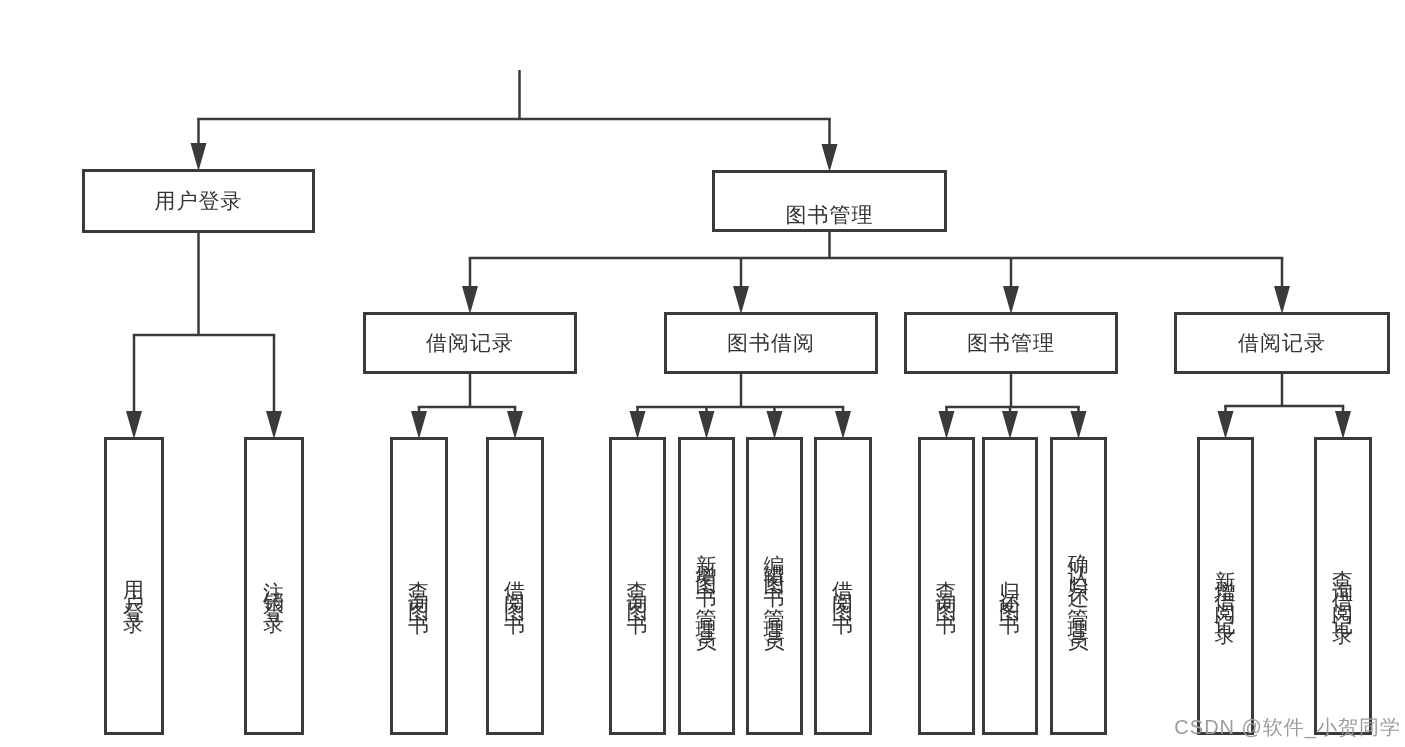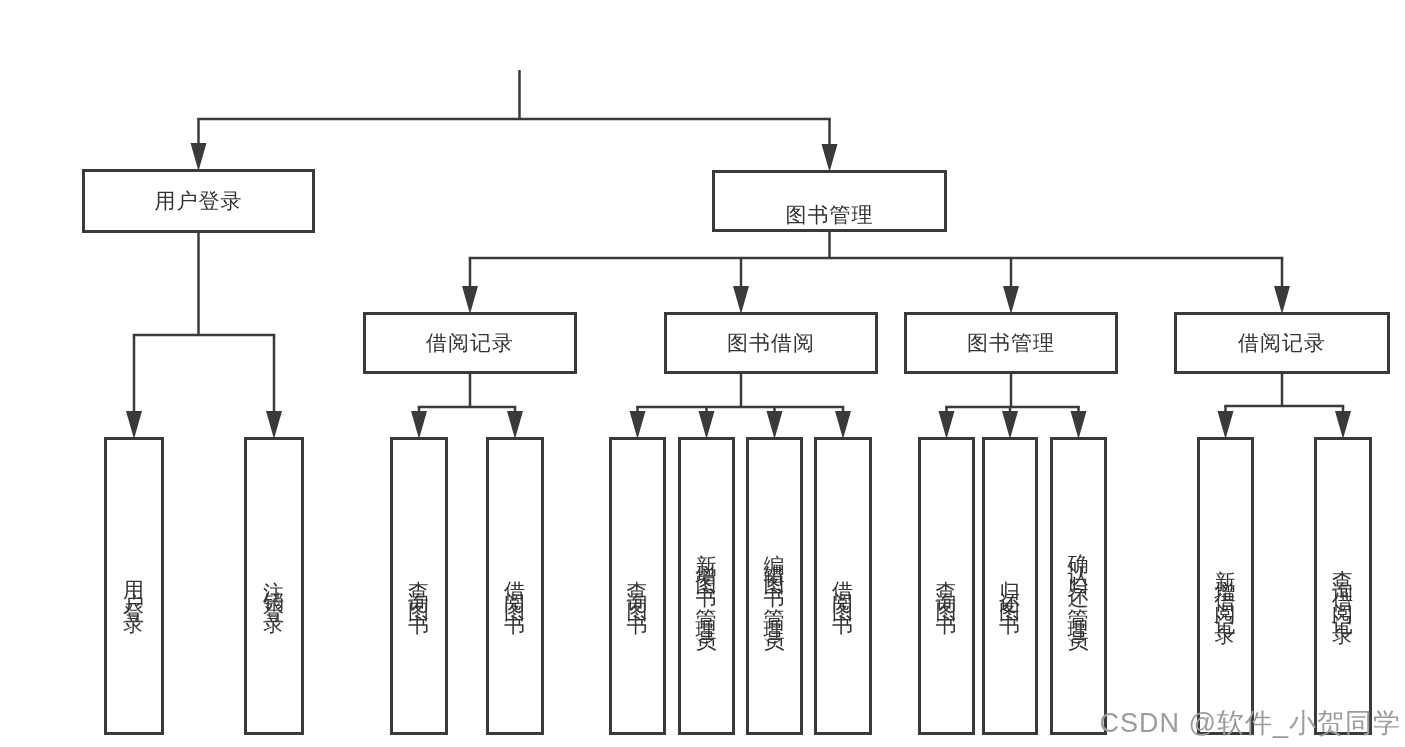--- a/index.html
+++ b/index.html
@@ -39,21 +39,21 @@
     text-orientation:mixed;
     font-size:21px;
     letter-spacing:11px;
     line-height:1;
     white-space:nowrap;
   }
   #watermark{
     position:absolute;
     right:4px;
     bottom:6px;
-    font-size:27px;
+    font-size:20px;
     color:var(--watermark);
     letter-spacing:1px;
     z-index:2;
     white-space:nowrap;
   }
 </style>
 </head>
 <body>
 
 <div id="canvas">

